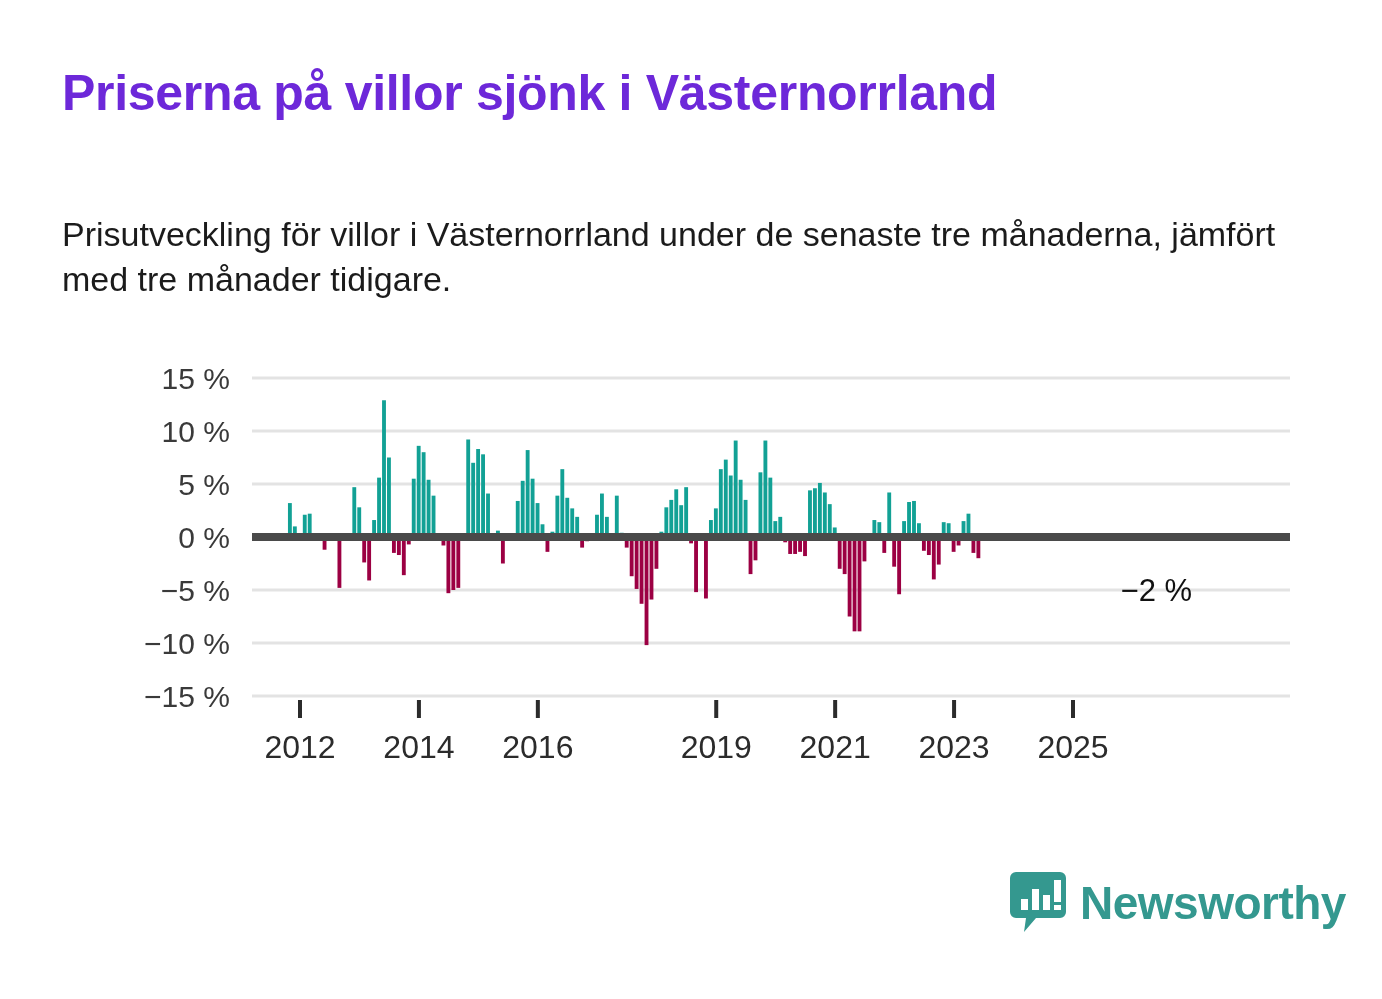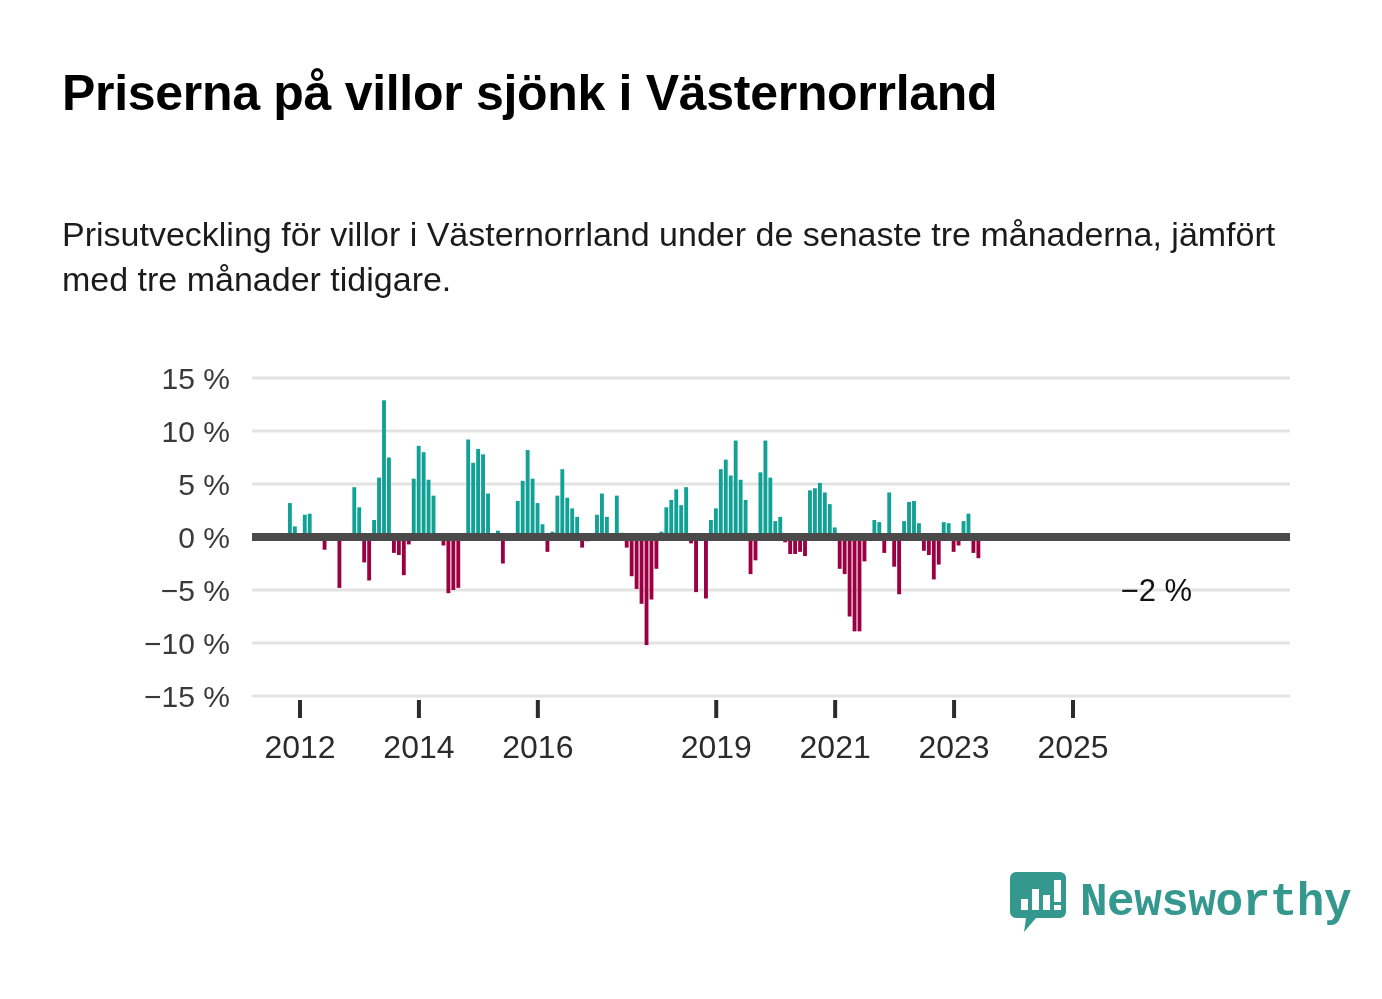--- a/index.html
+++ b/index.html
@@ -21,21 +21,21 @@
     height: 999px;
   }
   #title {
     position: absolute;
     left: 62px;
     top: 66px;
     width: 1250px;
     font-size: 50px;
     font-weight: bold;
     letter-spacing: -0.3px;
-    color: #000000;
+    color: #6d28d9;
     line-height: 1.1;
   }
   #subtitle {
     position: absolute;
     left: 62px;
     top: 212px;
     width: 1255px;
     font-size: 34px;
     font-weight: normal;
     line-height: 1.33;
@@ -71,21 +71,20 @@
     text-anchor: start;
     font-family: "Liberation Sans", sans-serif;
   }
   #logo {
     position: absolute;
     left: 1010px;
     top: 872px;
     display: flex;
     align-items: center;
     gap: 14px;
-    font-family: Liberation Mono, monospace;
   }
   #logo-mark {
     width: 56px;
     height: 62px;
   }
   #logo-text {
     font-size: 46px;
     font-weight: bold;
     color: #34988f;
     letter-spacing: -0.5px;

